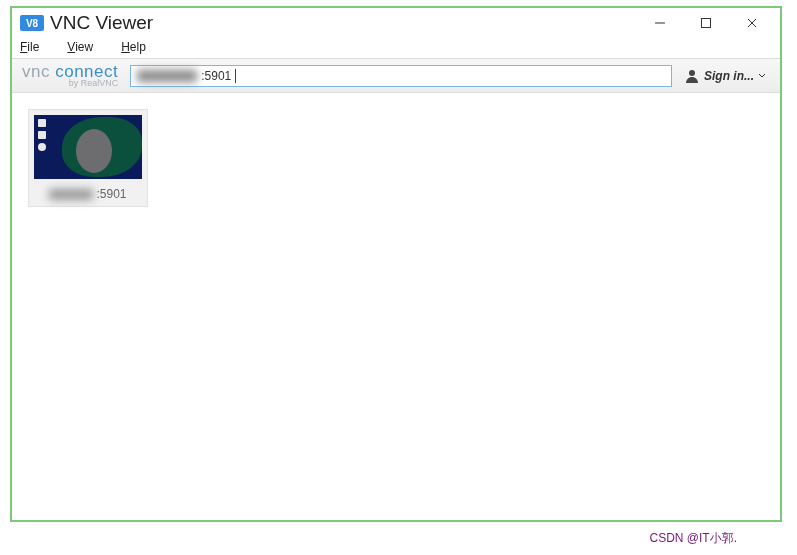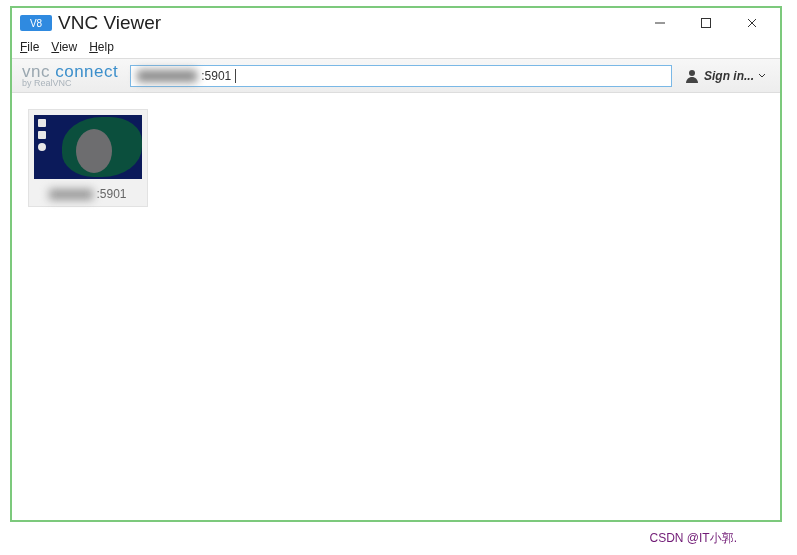--- a/index.html
+++ b/index.html
@@ -3,40 +3,40 @@
   <meta charset="utf-8">
   <style>
     * { margin: 0; padding: 0; box-sizing: border-box; font-family: "Segoe UI", Tahoma, sans-serif; }
     body { width: 797px; height: 555px; background: #fff; position: relative; }
     .window {
       position: absolute; left: 10px; top: 6px; width: 772px; height: 516px;
       border: 2px solid #7cc97c; background: #fff; display: flex; flex-direction: column;
     }
     .titlebar { display: flex; align-items: center; height: 30px; padding: 0 8px; }
     .app-icon {
-      width: 32px; height: 16px; background: #2f8ae0; border-radius: 2px;
-      color: #fff; font-size: 10px; font-weight: normal; display: flex;
+      width: 24px; height: 16px; background: #2f8ae0; border-radius: 2px;
+      color: #fff; font-size: 10px; font-weight: bold; display: flex;
       align-items: center; justify-content: center; margin-right: 6px;
     }
     .title { font-size: 19px; color: #222; flex: 1; }
     .win-controls { display: flex; gap: 18px; margin-right: 6px; }
     .win-btn { width: 28px; height: 20px; display: flex; align-items: center; justify-content: center; cursor: default; }
     .win-btn svg { stroke: #333; stroke-width: 1; fill: none; }
-    .menubar { display: flex; gap: 12px; padding: 2px 8px 4px; font-size: 12px; color: #222; }
+    .menubar { display: flex; gap: 28px; padding: 2px 8px 4px; font-size: 12px; color: #222; }
     .menu-item { cursor: default; }
     .menu-item .ul { text-decoration: underline; }
     .toolbar {
       display: flex; align-items: center; padding: 5px 10px;
       background: linear-gradient(#f7f7f7, #ededed); border-top: 1px solid #ddd; border-bottom: 1px solid #ddd;
       gap: 8px;
     }
     .brand { display: flex; flex-direction: column; line-height: 0.9; margin-right: 4px; }
     .brand-line { color: #9aa7b0; font-size: 17px; letter-spacing: 0.5px; }
     .brand-line .c { color: #3c8fcb; font-weight: 300; }
-    .brand-sub { color: #aab3bb; font-size: 9px; text-align: left; }
+    .brand-sub { color: #aab3bb; font-size: 9px; text-align: right; }
     .addr {
       flex: 1; height: 22px; border: 1px solid #7ab8e6; background: #fff;
       padding: 0 6px; font-size: 12px; display: flex; align-items: center; gap: 4px;
     }
     .addr .blur {
       width: 60px; height: 12px; filter: blur(4px); background: #8a8a8a; border-radius: 2px;
     }
     .addr .txt { color: #333; }
     .addr .cursor { width: 1px; height: 14px; background: #444; }
     .signin { display: flex; align-items: center; gap: 4px; font-size: 12px; font-weight: bold; color: #333; cursor: default; padding: 0 4px; font-style: italic; }

